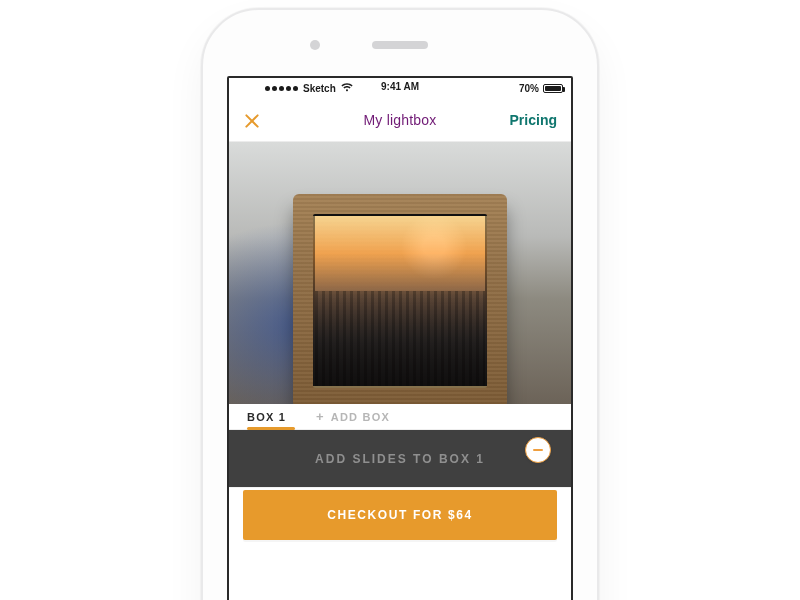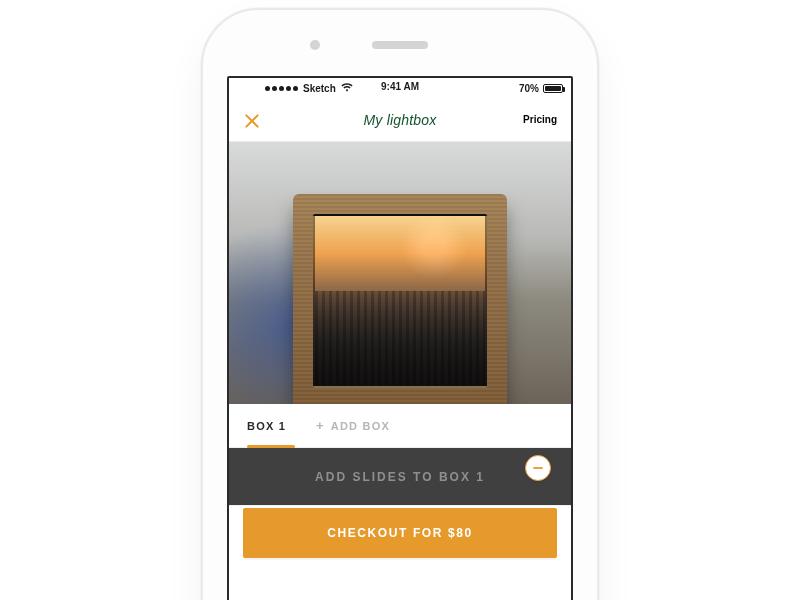--- a/index.html
+++ b/index.html
@@ -62,22 +62,22 @@
     position: relative;
   }
   .close-x {
     width: 18px; height: 18px; position: relative; cursor: pointer;
   }
   .close-x::before, .close-x::after {
     content: ""; position: absolute; left: 0; right: 0; top: 50%; height: 2px; background: #e69a2c; border-radius: 2px;
   }
   .close-x::before { transform: rotate(45deg); }
   .close-x::after  { transform: rotate(-45deg); }
-  .nav-title { position: absolute; left: 50%; transform: translateX(-50%); color: #14532d; font-size: 14px; letter-spacing: .2px; font-style: italic; }
-  .nav-right { color: #000000; font-size: 10px; font-weight: 600; cursor: pointer; }
+  .nav-title { position: absolute; left: 50%; transform: translateX(-50%); color: #701a75; font-size: 14px; letter-spacing: .2px; }
+  .nav-right { color: #0f766e; font-size: 14px; font-weight: 600; cursor: pointer; }
 
   
   .hero {
     width: 100%; height: 262px;
     position: relative;
     background:
       radial-gradient(ellipse at 22% 70%, rgba(19,60,160,.55), rgba(19,60,160,0) 40%),
       linear-gradient(180deg, #d9dbda 0%, #b9bab8 36%, #8d8a80 60%, #6c6358 100%);
     display: flex; align-items: flex-end; justify-content: center;
   }
@@ -109,21 +109,21 @@
     background:
       repeating-linear-gradient(90deg, rgba(0,0,0,.35) 0 3px, rgba(0,0,0,.15) 3px 7px),
       linear-gradient(180deg, rgba(70,60,55,.2), rgba(20,18,18,.95));
     filter: blur(.3px);
   }
   .feet { position: absolute; left: 14px; right: 14px; bottom: -8px; height: 10px; display: flex; justify-content: space-between; }
   .feet i { width: 18px; height: 10px; background: linear-gradient(180deg,#c8c2b6,#a39c8f); border-radius: 50%; box-shadow: 0 3px 5px rgba(0,0,0,.3); }
 
   
   .tabs {
-    height: 44px; background: #fff; border-bottom: 1px solid #eee;
+    height: 26px; background: #fff; border-bottom: 1px solid #eee;
     display: flex; align-items: flex-start; padding: 0 18px;
     font-size: 11px; letter-spacing: 1.2px; color: #b6b6b6; font-weight: 700;
     position: relative;
   }
   .tab {
     display: flex; align-items: center; gap: 6px; height: 100%;
     cursor: pointer; margin-right: 30px;
   }
   .tab.active { color: #2a2a2a; }
   .tab.active::after {
@@ -224,19 +224,19 @@
 
       <div class="instruction">
         <span>ADD SLIDES TO BOX 1</span>
         <div class="mini-circle">
           <span class="dash"></span>
         </div>
       </div>
 
       <div class="checkout-wrap">
         <div class="checkout">
-          <span>CHECKOUT FOR $80</span>
+          <span>CHECKOUT FOR $64</span>
         </div>
       </div>
 
     </div>
   </div>
 </div>
 
 </body></html>

